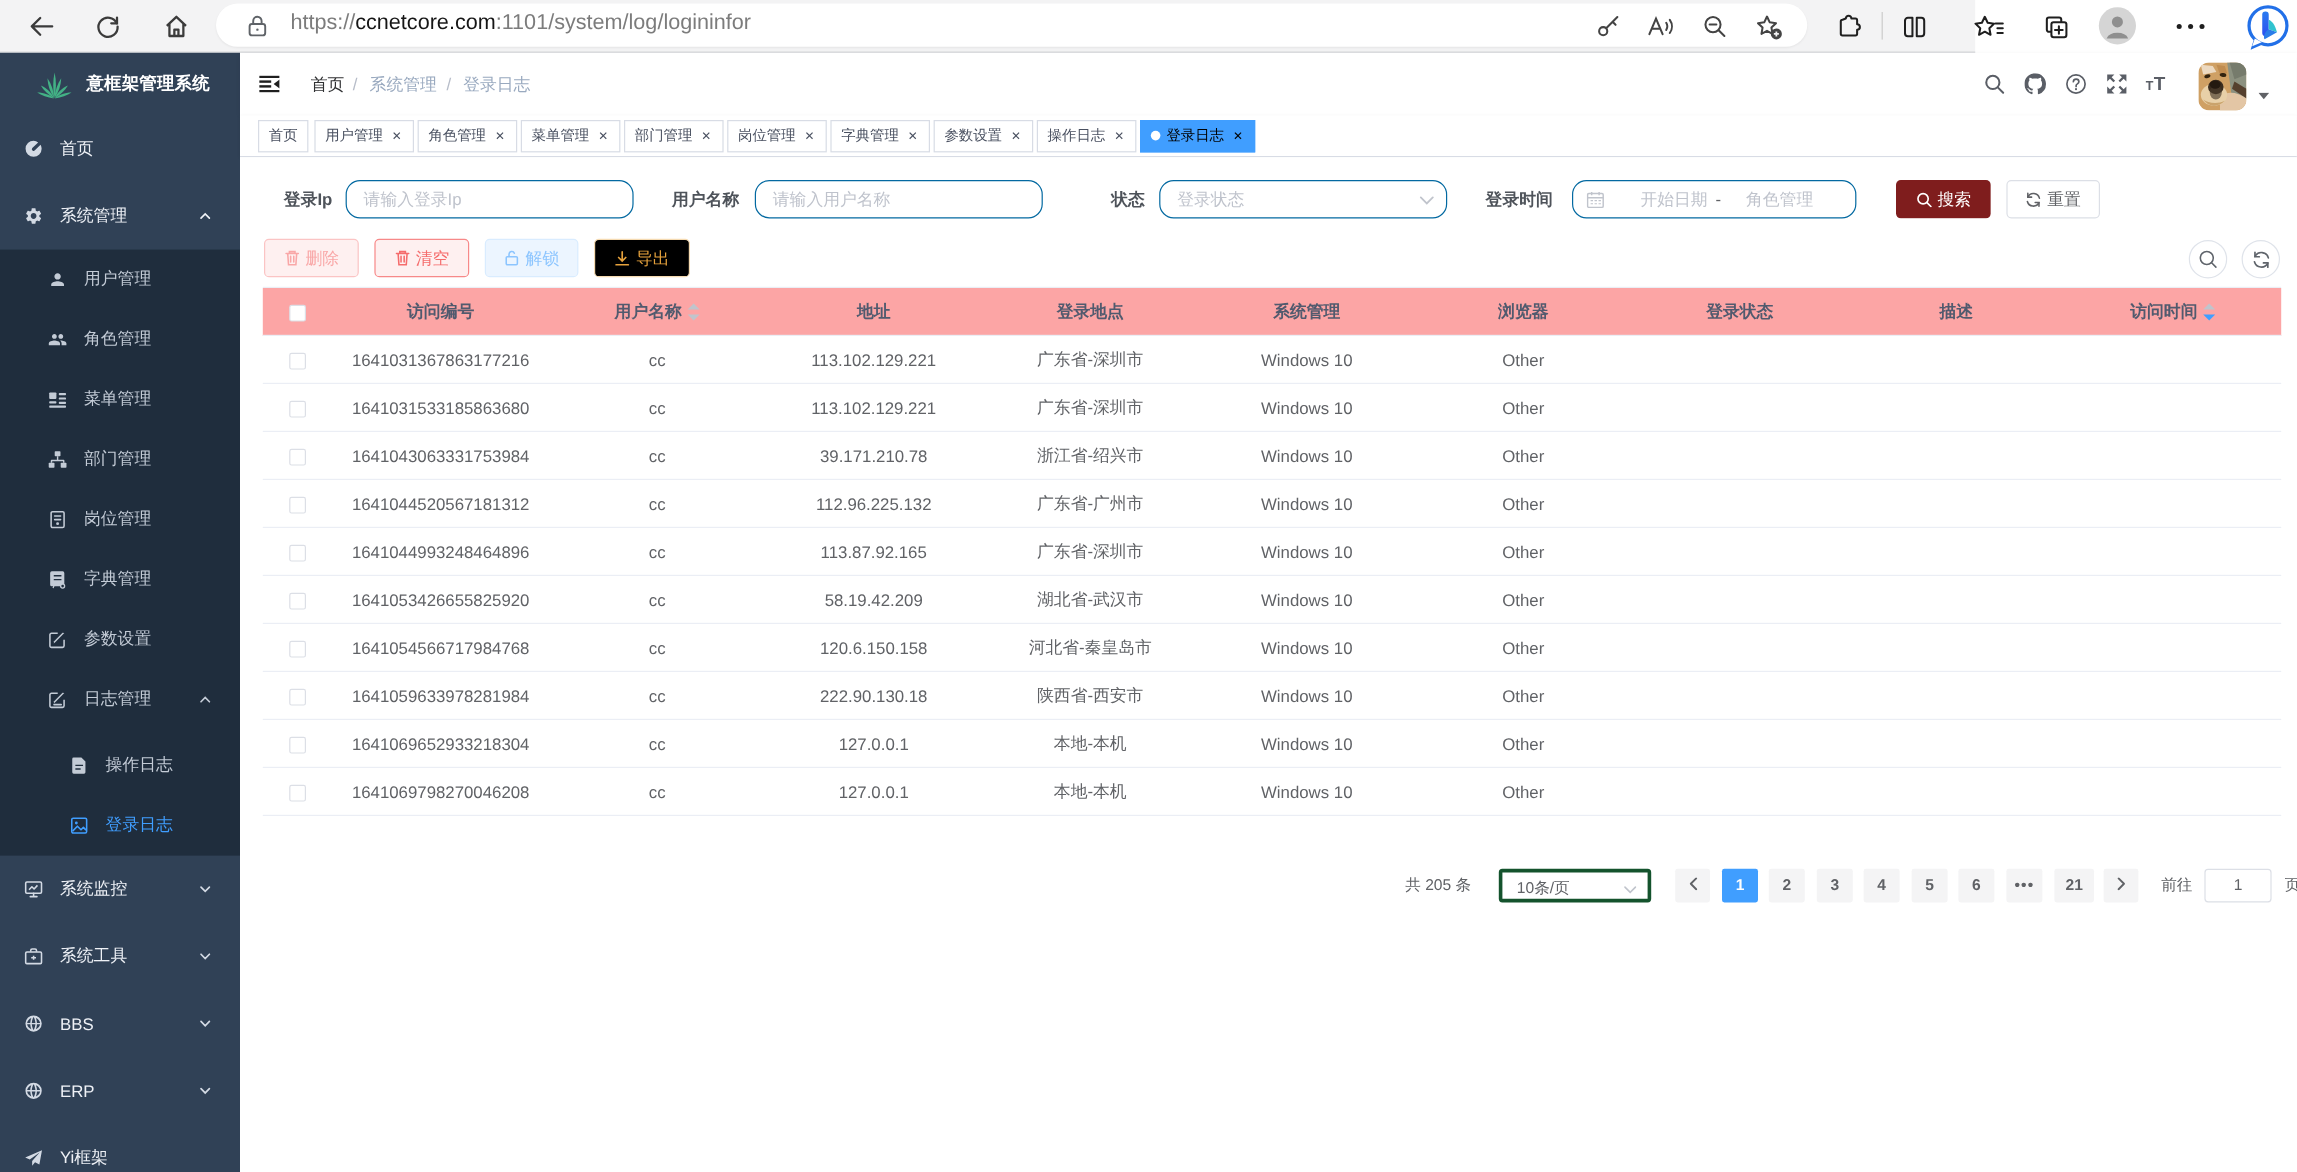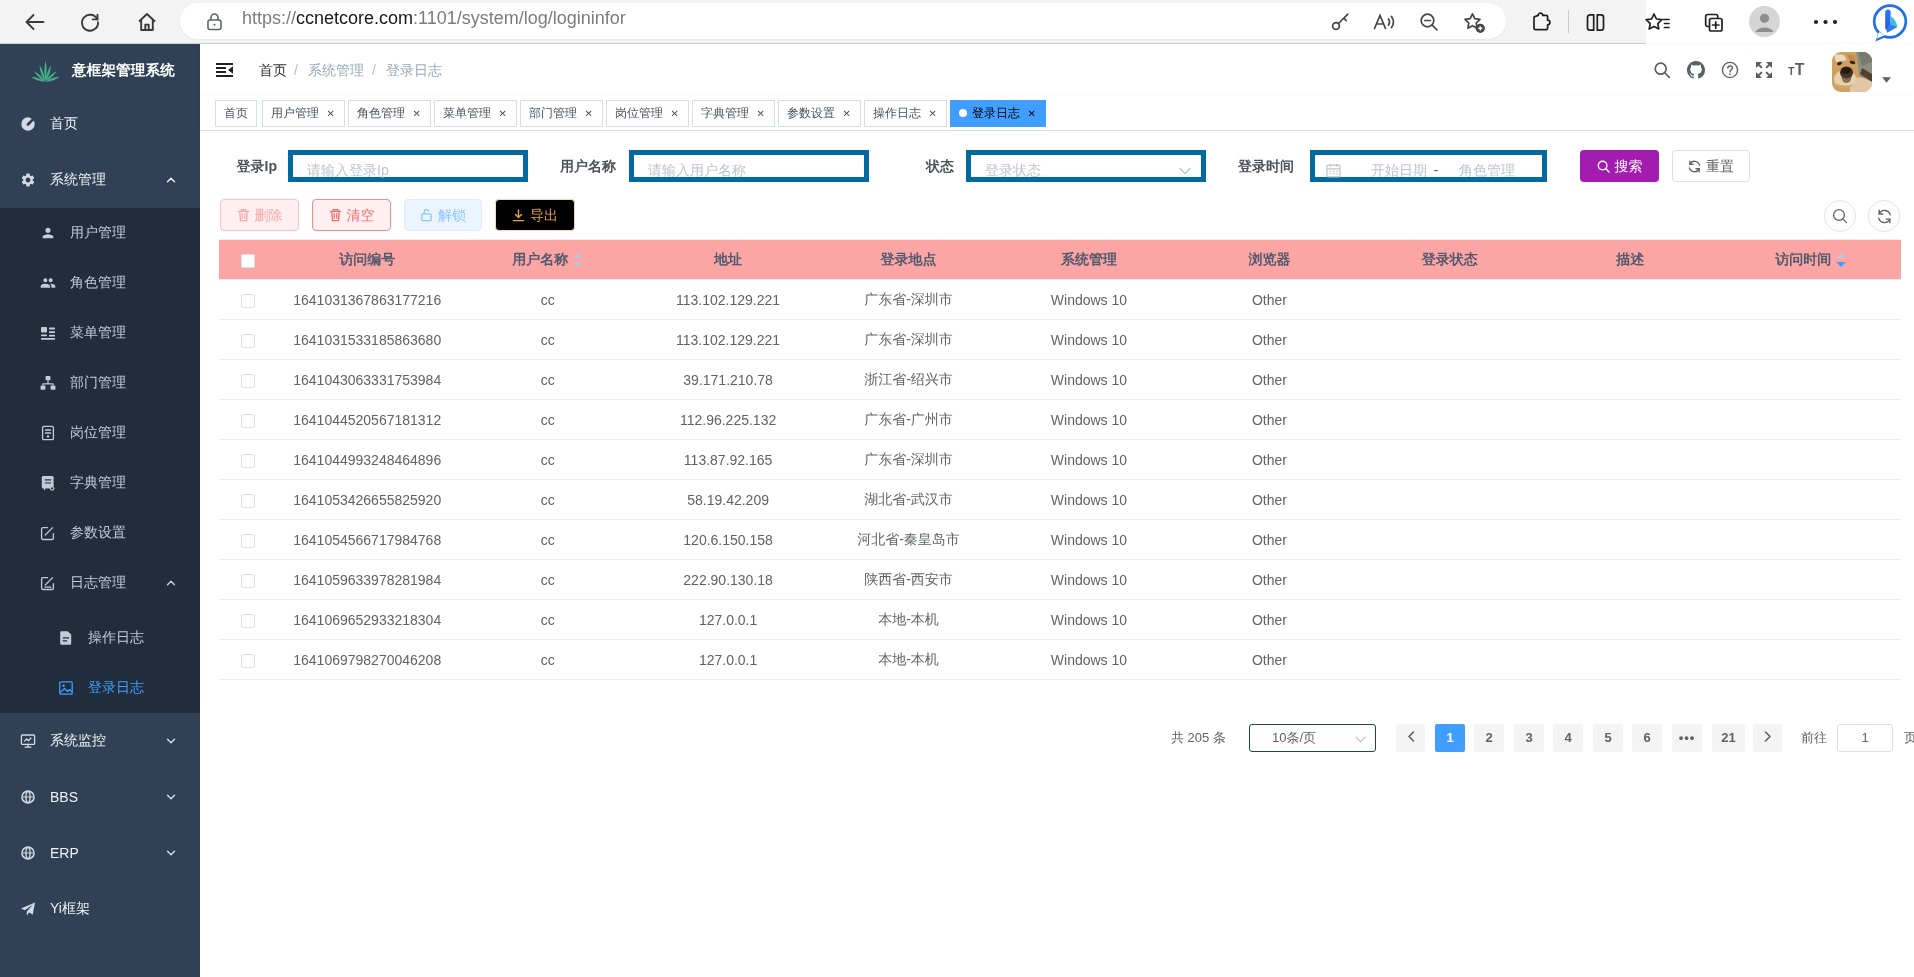--- a/index.html
+++ b/index.html
@@ -32,21 +32,21 @@
 .hicon{position:absolute;top:13px;width:26px;height:26px;padding:4px;color:#5a5e66}
 
 #tags{position:absolute;left:200px;top:96px;width:1714px;height:35px;background:#fff;border-bottom:1px solid #d8dce5;box-shadow:0 1px 3px 0 rgba(0,0,0,.08)}
 .tag{position:absolute;top:4px;height:27px;line-height:25px;border:1px solid #d8dce5;background:#fff;color:#495060;font-size:12px;padding:0 8px;white-space:nowrap}
 .tag .x{display:inline-block;margin-left:4px;font-size:11px;transform:scale(.9)}
 .tag.on{background:#409eff;border-color:#409eff;color:#000000}
 .tag.on i{display:inline-block;width:8px;height:8px;border-radius:50%;background:#fff;margin-right:5px;position:relative;top:0px}
 
 #content{position:absolute;left:200px;top:131px;width:1714px;height:846px;background:#fff}
 .flabel{position:absolute;top:0;height:32px;line-height:32px;font-size:14px;font-weight:bold;color:#4e535a}
-.finput{position:absolute;top:0;height:32px;border:5px solid #0369a1;border-radius:0;background:#fff;font-size:14px;color:#bfc3cc;line-height:30px;padding-left:14px}
+.finput{position:absolute;top:0;height:32px;border:1px solid #0369a1;border-radius:12px;background:#fff;font-size:14px;color:#bfc3cc;line-height:30px;padding-left:14px}
 .btn{position:absolute;top:0;height:32px;border-radius:4px;font-size:14px;line-height:30px;text-align:center;border:1px solid transparent;display:flex;align-items:center;justify-content:center;gap:5px}
 </style></head>
 <body>
 
 <div id="chrome">
  <svg class="cicon" style="left:24px" width="22" height="22" viewBox="0 0 22 22" fill="none" stroke="#3b3b3b" stroke-width="1.9" stroke-linecap="round" stroke-linejoin="round">
       <path d="M19.5 11H2.5M9.5 4 2.5 11l7 7"></path>
     </svg>
  <svg class="cicon" style="left:79px" width="22" height="22" viewBox="0 0 22 22" fill="none" stroke="#3b3b3b" stroke-width="1.9" stroke-linecap="round">
       <path d="M18.5 3.6v4.8h-4.8"></path>
@@ -239,20 +239,30 @@
       </div>
  </div>
  <div class="ab" style="left:0;top:669px;width:200px">
   <div class="mi">
         <svg class="ic" viewBox="0 0 16 16" fill="none" stroke="#d3dae4" stroke-width="1.3">
           <rect x="1.4" y="2" width="13.2" height="9.4" rx="1"></rect>
           <path d="M4.2 8.4 6.6 6l1.8 1.8 2.8-3" stroke-linejoin="round"></path>
           <path d="M8 11.4v2.4M5.2 14.2h5.6" stroke-linecap="round"></path>
         </svg>
         <span class="tx">系统监控</span>
+   <svg class="car" viewBox="0 0 10 10" fill="none" stroke="#d3dae4" stroke-width="1.4" stroke-linecap="round">
+          <path d="M1.5 3.2 5 6.8l3.5-3.6"></path>
+        </svg>
+      </div>
+  <div class="mi">
+        <svg class="ic" viewBox="0 0 16 16" fill="none" stroke="#d3dae4" stroke-width="1.3">
+          <rect x="1.4" y="4.4" width="13.2" height="9.6" rx="1"></rect>
+          <path d="M5.6 4.2V3a1.2 1.2 0 0 1 1.2-1.2h2.4A1.2 1.2 0 0 1 10.4 3v1.2M8 7.4v3.4M6 9.1h4"></path>
+        </svg>
+        <span class="tx">系统工具</span>
    <svg class="car" viewBox="0 0 10 10" fill="none" stroke="#d3dae4" stroke-width="1.4" stroke-linecap="round">
           <path d="M1.5 3.2 5 6.8l3.5-3.6"></path>
         </svg>
       </div>
   <div class="mi">
         <svg class="ic" viewBox="0 0 16 16" fill="#d3dae4">
           <path d="M8 1.2a6.8 6.8 0 1 0 0 13.6A6.8 6.8 0 0 0 8 1.2zm5.4 6.2h-2.6a10.8 10.8 0 0 0-.9-4.1 5.6 5.6 0 0 1 3.5 4.1zM8 2.6c.7 1 1.3 2.8 1.5 4.8h-3C6.7 5.4 7.3 3.6 8 2.6zM6.1 3.3a10.8 10.8 0 0 0-.9 4.1H2.6a5.6 5.6 0 0 1 3.5-4.1zM2.6 8.6h2.6c.1 1.5.4 3 .9 4.1a5.6 5.6 0 0 1-3.5-4.1zM8 13.4c-.7-1-1.3-2.8-1.5-4.8h3c-.2 2-.8 3.8-1.5 4.8zm1.9-.7c.5-1.1.8-2.6.9-4.1h2.6a5.6 5.6 0 0 1-3.5 4.1z"></path>
         </svg>
         <span class="tx">BBS</span>
    <svg class="car" viewBox="0 0 10 10" fill="none" stroke="#d3dae4" stroke-width="1.4" stroke-linecap="round">
@@ -360,21 +370,21 @@
   <div class="finput" style="left:1110px;width:237px;padding-left:0">
     <svg class="ab" style="left:11px;top:8px" width="15" height="15" viewBox="0 0 15 15" fill="none" stroke="#c0c4cc" stroke-width="1.2">
           <rect x="1" y="2.2" width="13" height="11.6" rx="1"></rect>
           <path d="M1 5.8h13M4.4 1v2.8M10.6 1v2.8"></path>
           <path d="M3.5 8.2h2M3.5 10.8h2M6.8 8.2h2M6.8 10.8h2M10.1 8.2h2M10.1 10.8h2" stroke-width="1"></path>
         </svg>
     <span class="ab" style="left:22px;width:90px;text-align:right">开始日期</span>
     <span class="ab" style="left:116px;width:10px;text-align:center;color:#606266">-</span>
     <span class="ab" style="left:127px;width:90px;text-align:center">角色管理</span>
   </div>
-  <div class="btn" style="left:1380px;width:79px;background:#a21caf;color:#fff">
+  <div class="btn" style="left:1380px;width:79px;background:#7f1d1d;color:#fff">
     <svg width="13" height="13" viewBox="0 0 14 14" fill="none" stroke="#fff" stroke-width="1.5" stroke-linecap="round">
           <circle cx="6" cy="6" r="4.6"></circle>
           <path d="M9.5 9.5 13 13"></path>
         </svg>搜索</div>
   <div class="btn" style="left:1472px;width:78px;background:#fff;border-color:#dcdfe6;color:#606266">
     <svg width="13" height="13" viewBox="0 0 14 14" fill="none" stroke="#606266" stroke-width="1.4" stroke-linecap="round">
           <path d="M12.4 5.5A5.6 5.6 0 0 0 2 4.4"></path>
           <path d="M2 1.2v3.4h3.4"></path>
           <path d="M1.6 8.5a5.6 5.6 0 0 0 10.4 1.1"></path>
           <path d="M12 12.8V9.4H8.6"></path>
@@ -559,21 +569,21 @@
   <div class="td">本地-本机</div>
   <div class="td">Windows 10</div>
   <div class="td">Other</div>
   <div class="td"></div>
   <div class="td"></div>
   <div class="td"></div>
  </div>
 </div>
 <div id="pager">
  <span style="position:absolute;left:971px;line-height:28px">共 205 条</span>
- <div style="position:absolute;left:1049px;width:127px;height:28px;border:1px solid #14532d;border-radius:3px;line-height:26px;padding-left:22px">10条/页
+ <div style="position:absolute;left:1049px;width:127px;height:28px;border:3px solid #14532d;border-radius:3px;line-height:26px;padding-left:12px">10条/页
    <svg style="position:absolute;right:9px;top:11px" width="11" height="7" viewBox="0 0 12 8" fill="none" stroke="#c0c4cc" stroke-width="1.5" stroke-linecap="round">
           <path d="M1 1.5 6 6.5 11 1.5"></path>
         </svg>
  </div>
  <div class="pg" style="left:1196px;width:29px"><svg width="8" height="11" viewBox="0 0 8 11" fill="none" stroke="#606266" stroke-width="1.6" stroke-linecap="round" stroke-linejoin="round">
           <path d="M6.5 1 2 5.5 6.5 10"></path>
         </svg></div>
  <div class="pg cur" style="left:1235px;width:30px">1</div>
  <div class="pg" style="left:1274px;width:30px">2</div>
  <div class="pg" style="left:1314px;width:30px">3</div>

